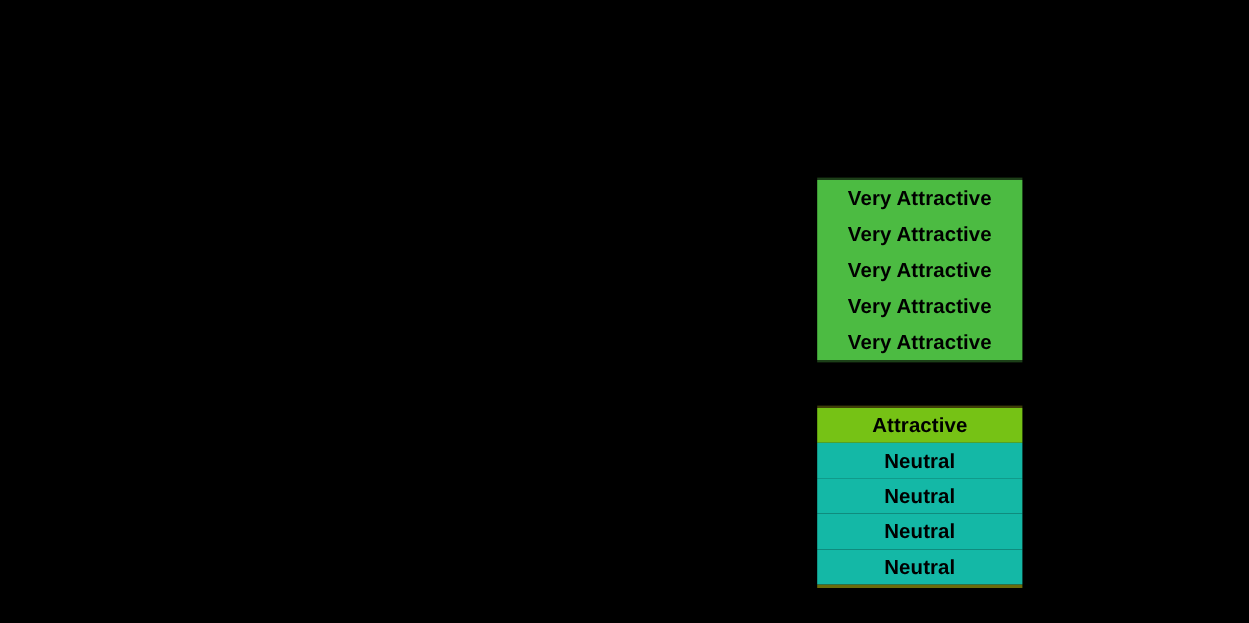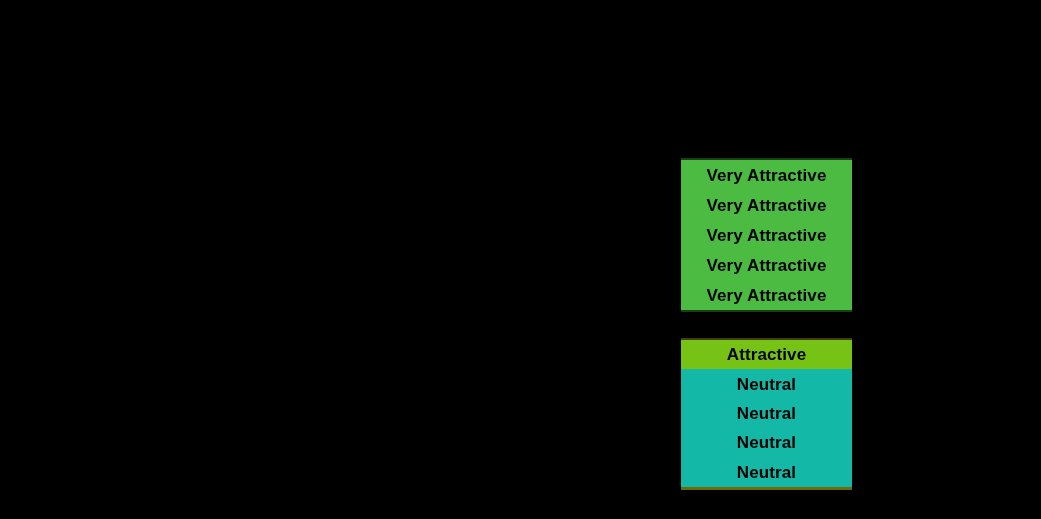--- a/index.html
+++ b/index.html
@@ -28,21 +28,21 @@
   .rating-block {
     position: absolute;
     left: 681px;
     width: 171px;
     box-sizing: border-box;
     display: flex;
     flex-direction: column;
   }
 
   #block-very-attractive {
-    top: 158px;
+    top: 148px;
     height: 154px;
     border-top: 2px solid #1c3f18;
     border-bottom: 2px solid #1c3f18;
   }
 
   #block-attractive-neutral {
     top: 338px;
     height: 152px;
     border-top: 2px solid #3f3f08;
     border-bottom: 3px solid #6b6b0a;

